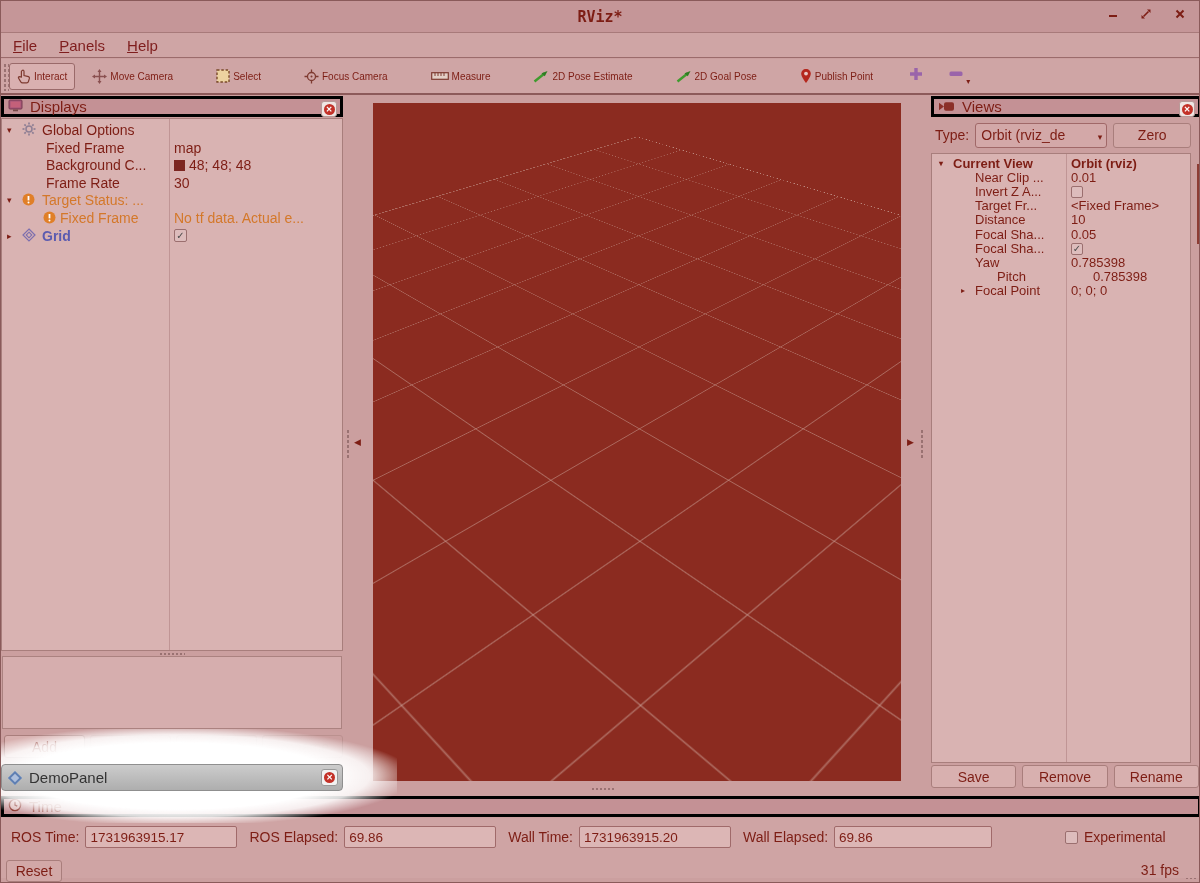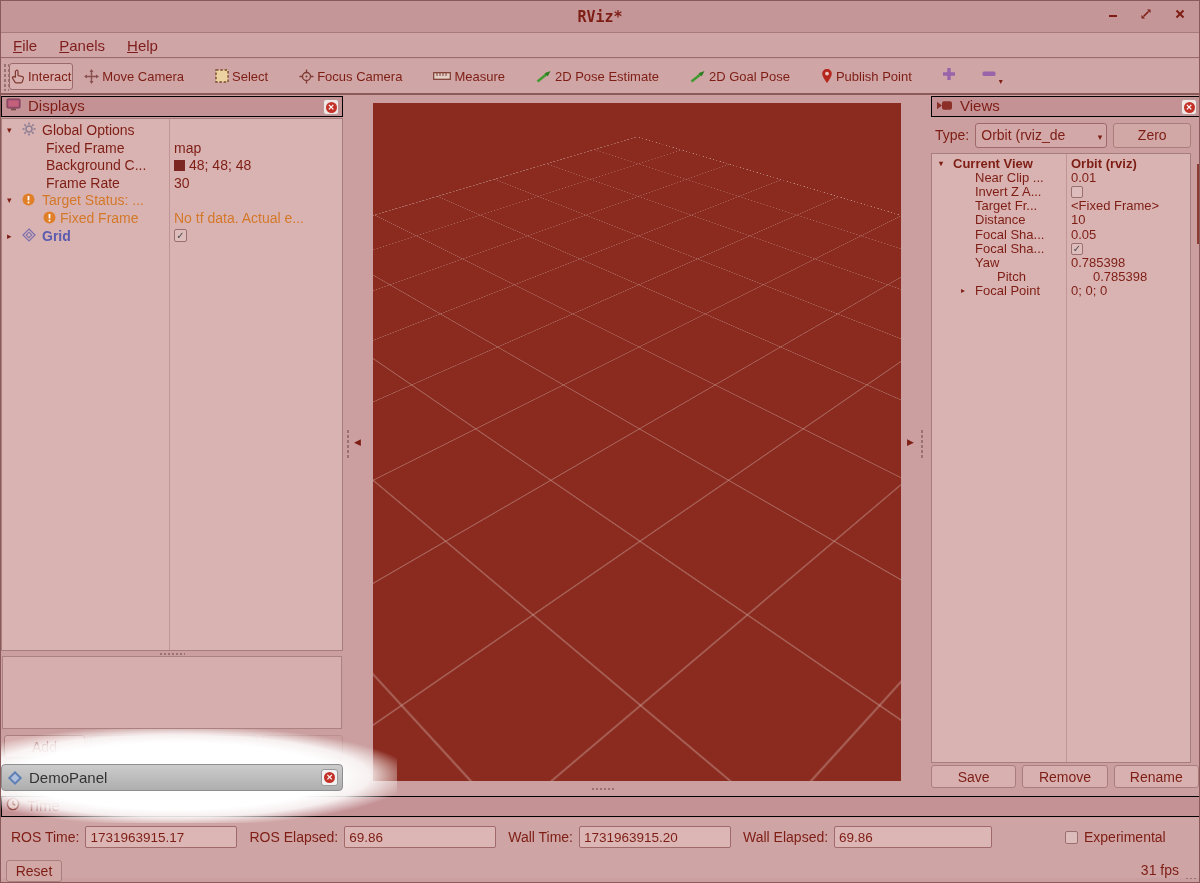--- a/index.html
+++ b/index.html
@@ -19,29 +19,29 @@
   #menubar { position:absolute; left:0; top:32px; width:100%; height:25px; background:#cfa5a5;
              border-bottom:1px solid #9b6b6b; display:flex; align-items:center; padding-left:12px; }
   .menu-item { font-size:15px; margin-right:22px; color:#7f1d1d; }
   .menu-item u { text-decoration:underline; }
 
   
   #toolbar { position:absolute; left:0; top:58px; width:100%; height:36px; background:#cfa5a5;
              border-bottom:2px solid #8d5a5a; display:flex; align-items:center; padding-left:8px; }
   #toolbar-grip { position:absolute; left:2px; top:62px; width:6px; height:28px;
                   background-image:radial-gradient(#9a7272 1px, transparent 1.3px); background-size:4px 5px; }
-  .tool { display:flex; align-items:center; gap:3px; padding:5px 1px; margin-right:27px;
-          font-size:13px; border:1px solid transparent; border-radius:3px; white-space:nowrap; }
+  .tool { display:flex; align-items:center; gap:3px; padding:5px 7px; margin-right:27px;
+          font-size:10px; border:1px solid transparent; border-radius:3px; white-space:nowrap; }
   .tool.active { background:#d9b0b0; border:1px solid #9a6a6a; margin-right:9px; }
   .tool .icn { display:inline-flex; align-items:center; }
   .tool-sq { margin-right:24px; display:flex; align-items:center; }
 
   
-  .phdr { position:absolute; height:21px; background:#c49195; border:1px solid #000000;
-          display:flex; padding:0 4px; font-size:15px; gap:7px; }
+  .phdr { position:absolute; height:21px; background:#c49195; border:3px solid #000000;
+          display:flex; align-items:center; padding:0 4px; font-size:15px; gap:7px; }
   .close-btn { position:absolute; right:3px; top:2px; width:16px; height:16px; background:#f0e6e4;
                border:1px solid #b89a98; border-radius:3px; display:flex; align-items:center; justify-content:center; }
   .close-circle { width:11px; height:11px; border-radius:50%; background:#c33128; color:#fff;
                   font-size:8px; line-height:11px; text-align:center; font-weight:bold; }
 
   
   #displays-hdr { left:0; top:95px; width:342px; }
   #displays-tree { position:absolute; left:0; top:117px; width:342px; height:533px; background:#d9b3b2;
                    border:1px solid #a87e7c; font-size:14px; overflow:hidden; }
   #displays-divider { position:absolute; left:167px; top:0; width:1px; height:100%; background:#c09595; }

